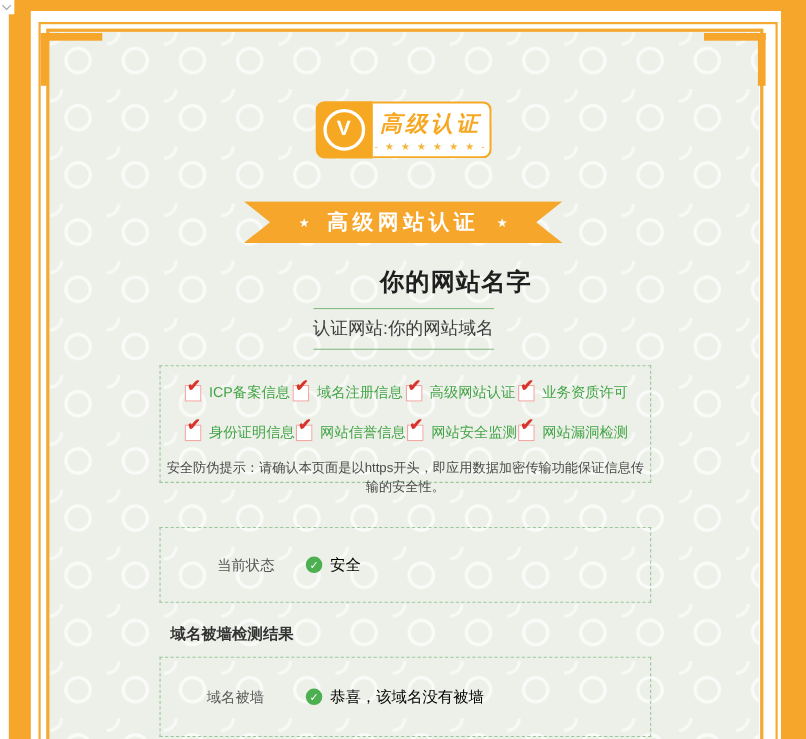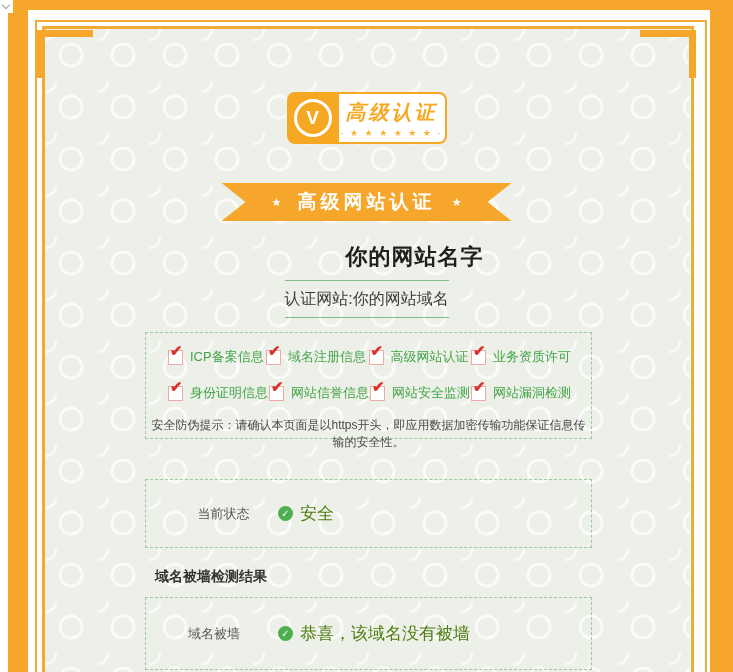--- a/index.html
+++ b/index.html
@@ -72,21 +72,21 @@
   .heading-1{top:453px;}
   .heading-2{top:568px;}
   .box2{top:479px;height:69px;text-align:center;}
   .box3{top:597px;height:73px;font-family:Liberation Serif, serif;}
   .status-row{height:100%;display:flex;align-items:center;padding-left:42px;}
   .status-label{color:#555;font-size:13px;width:71px;flex:none;}
   .status-icon{
     width:15px;height:15px;border-radius:50%;background:#4CAF50;color:#fff;font-size:10px;
     display:flex;align-items:center;justify-content:center;margin:0 7px 0 19px;flex:none;
   }
-  .status-text{color:#4d7c0f;font-size:17px;}
+  .status-text{color:#000000;font-size:14px;}
 </style>
 </head>
 <body>
 
 <div class="stage">
 
   <div class="pattern-area"></div>
   <div class="top-bar"></div>
   <div class="band band-left"></div>
   <div class="band band-right"></div>

